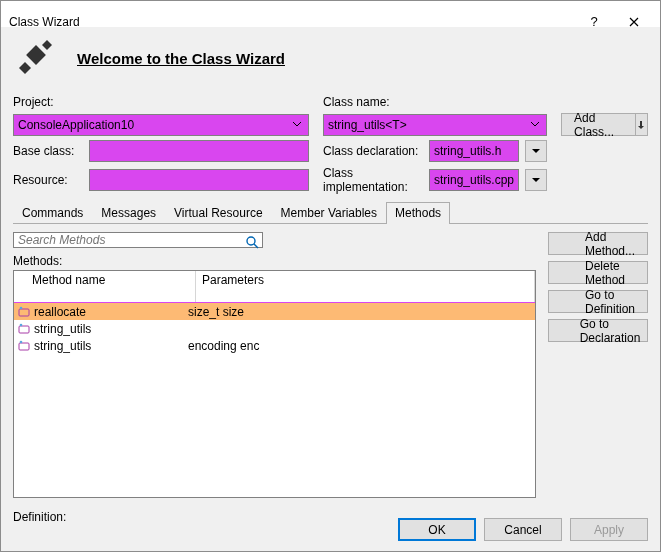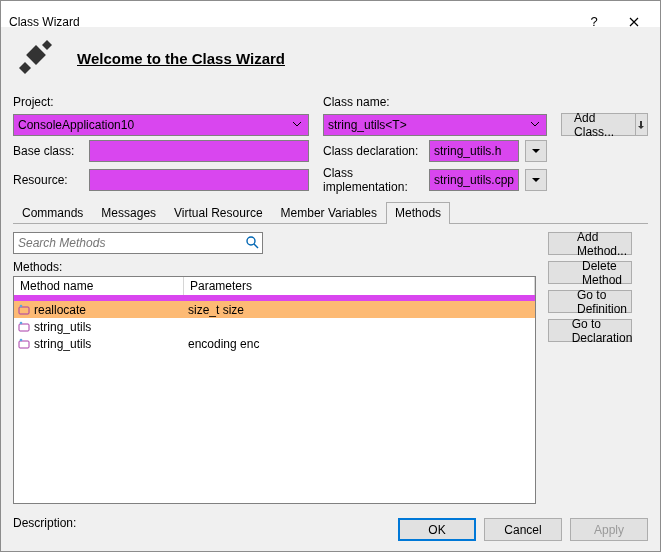--- a/index.html
+++ b/index.html
@@ -44,34 +44,34 @@
   .pair { display:grid; grid-template-columns: 70px 1fr; column-gap:6px; align-items:center; }
   .pair-right { display:grid; grid-template-columns: 100px 1fr 22px; column-gap:6px; align-items:center;}
   .dd-btn { height:22px; background:#e1e1e1; border:1px solid #adadad; display:flex; align-items:center; justify-content:center;}
   
   .tabs { margin-top:8px; border-bottom:1px solid #adadad; display:flex; }
   .tab { padding:3px 8px 4px; border:1px solid transparent; border-bottom:none; margin-bottom:-1px; font-size:12px; cursor:default;}
   .tab.active { background:#f0f0f0; border-color:#adadad; }
   
   .tabbody { padding-top:8px; display:grid; grid-template-columns: 1fr 100px; column-gap:12px; }
   .searchbox { position:relative; width:250px; margin-bottom:6px;}
-  .searchbox input { width:100%; height:22px; border:1px solid #808080; padding:2px 22px 2px 4px; font-size:12px; font-style:italic; color:#6d28d9; outline:none;}
+  .searchbox input { width:100%; height:16px; border:1px solid #808080; padding:2px 22px 2px 4px; font-size:12px; font-style:italic; color:#6d28d9; outline:none;}
   .searchbox .mag { position:absolute; right:4px; top:3px; }
   .listlbl { margin-bottom:2px; }
   .listview {
     background:#fff; border:1px solid #808080; height:228px;
     font-size:12px; overflow:hidden;
   }
-  .lv-head { display:grid; grid-template-columns: 170px 1fr; height:24px; border-bottom:6px solid #d946ef; }
+  .lv-head { display:grid; grid-template-columns: 170px 1fr; height:32px; border-bottom:1px solid #d946ef;padding-left:12px; }
   .lv-head div { padding:2px 6px; border-right:1px solid #d6d6d6; background:#fff;}
   .lv-row { display:grid; grid-template-columns: 170px 1fr; height:17px; align-items:center;}
   .lv-row.sel { background:#fdba74; }
   .lv-cell { padding:0 4px; display:flex; align-items:center; gap:4px; white-space:nowrap; overflow:hidden;}
   .sidebtns { display:flex; flex-direction:column; gap:6px; }
-  .sidebtns .btn { width:84px; justify-content:center;padding-left:36px; }
+  .sidebtns .btn { width:100px; justify-content:center;padding-left:36px; }
   .desc-row { margin-top:8px; display:flex; align-items:center; gap:10px;}
   .desc-row .txtbox { flex:1; }
   
   .footer { position:absolute; bottom:10px; right:12px; display:flex; gap:8px; }
   .footer .btn { width:78px; justify-content:center; }
   .btn.primary { border:1px solid #0078d7; background:#e1e1e1; box-shadow: inset 0 0 0 1px #0078d7; }
   .btn.disabled { color:#9a9a9a; }
   .meth-icon { width:12px; height:12px; display:inline-block;}
   svg { display:block; }
 </style>
@@ -258,21 +258,21 @@
     </div>
     <div class="sidebtns">
       <div class="btn">Add Method...</div>
       <div class="btn">Delete Method</div>
       <div class="btn">Go to Definition</div>
       <div class="btn">Go to Declaration</div>
     </div>
   </div>
 
   <div class="desc-row">
-    <div class="lbl">Description:</div>
+    <div class="lbl">Definition:</div>
     <div class="txtbox" style="visibility:hidden">
       <span></span>
     </div>
   </div>
 
   <div class="footer">
     <div class="btn primary">OK</div>
     <div class="btn">Cancel</div>
     <div class="btn disabled">Apply</div>
   </div>

